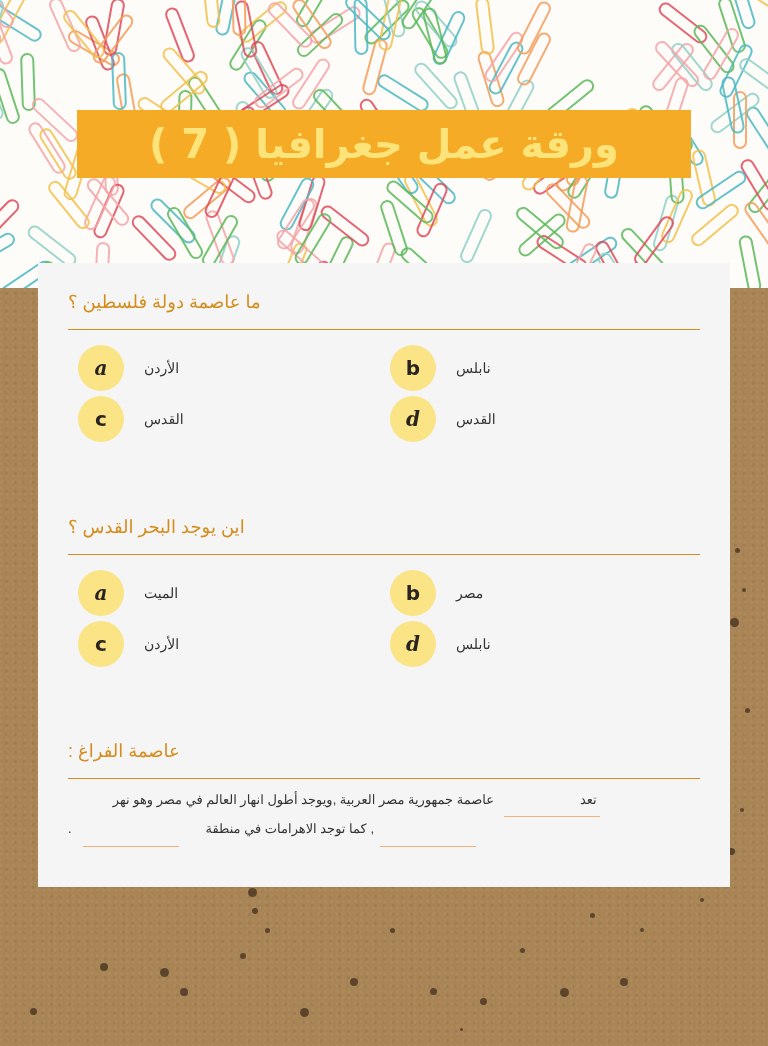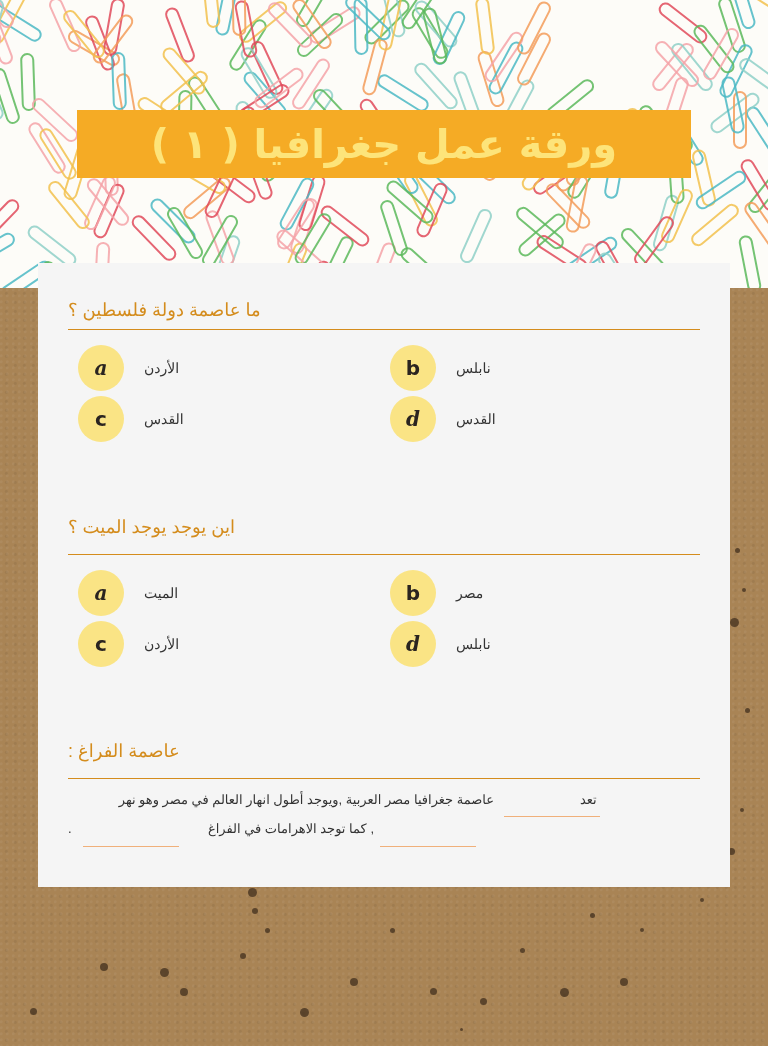--- a/index.html
+++ b/index.html
@@ -301,27 +301,27 @@
     <div class="speck" style="width: 4px; height: 4px; left: 640px; top: 640px; opacity: 0.7;"></div>
     <div class="speck" style="width: 4px; height: 4px; left: 700px; top: 610px; opacity: 0.7;"></div>
     <div class="speck" style="width: 5px; height: 5px; left: 520px; top: 660px; opacity: 0.7;"></div>
     <div class="speck" style="width: 8px; height: 8px; left: 180px; top: 700px; opacity: 0.7;"></div>
     <div class="speck" style="width: 7px; height: 7px; left: 30px; top: 720px; opacity: 0.7;"></div>
     <div class="speck" style="width: 8px; height: 8px; left: 350px; top: 690px; opacity: 0.7;"></div>
     <div class="speck" style="width: 5px; height: 5px; left: 590px; top: 625px; opacity: 0.7;"></div>
   </div>
 
 <div class="banner">
-  <span class="banner-text">ورقة عمل جغرافيا ( ١ )</span>
+  <span class="banner-text">ورقة عمل جغرافيا ( 7 )</span>
 </div>
 
 <div class="card">
 
   <div class="section" style="top:28px;">
-    <div class="q-title" style="top:8px;">
+    <div class="q-title" style="top:0;">
       <span>ما عاصمة دولة فلسطين ؟</span>
     </div>
     <div class="rule" style="top:38px;"></div>
 
     <div class="opt" style="left:10px; top:54px;">
       <div class="opt-badge">a</div>
       <span class="opt-label">الأردن</span>
     </div>
     <div class="opt" style="left:322px; top:54px;">
       <div class="opt-badge upright">b</div>
@@ -332,21 +332,21 @@
       <span class="opt-label">القدس</span>
     </div>
     <div class="opt" style="left:322px; top:105px;">
       <div class="opt-badge">d</div>
       <span class="opt-label">القدس</span>
     </div>
   </div>
 
   <div class="section" style="top:253px;">
     <div class="q-title" style="top:0;">
-      <span>اين يوجد يوجد الميت ؟</span>
+      <span>اين يوجد البحر القدس ؟</span>
     </div>
     <div class="rule" style="top:38px;"></div>
 
     <div class="opt" style="left:10px; top:54px;">
       <div class="opt-badge">a</div>
       <span class="opt-label">الميت</span>
     </div>
     <div class="opt" style="left:322px; top:54px;">
       <div class="opt-badge upright">b</div>
       <span class="opt-label">مصر</span>
@@ -362,20 +362,20 @@
   </div>
 
   <div class="section" style="top:477px;">
     <div class="q-title" style="top:0;">
       <span>عاصمة الفراغ :</span>
     </div>
     <div class="rule" style="top:38px;"></div>
 
     <span class="fill-text" style="left:512px; top:52px;">تعد</span>
     <div class="blank" style="left:436px; top:76px; width:96px;"></div>
-    <span class="fill-text" style="left:2px; top:52px; width:424px; text-align:right;">عاصمة جغرافيا مصر العربية ,ويوجد أطول انهار العالم في مصر وهو نهر</span>
+    <span class="fill-text" style="left:2px; top:52px; width:424px; text-align:right;">عاصمة جمهورية مصر العربية ,ويوجد أطول انهار العالم في مصر وهو نهر</span>
 
     <div class="blank" style="left:312px; top:106px; width:96px;"></div>
-    <span class="fill-text" style="left:124px; top:81px; width:182px; text-align:right;">, كما توجد الاهرامات في الفراغ</span>
+    <span class="fill-text" style="left:124px; top:81px; width:182px; text-align:right;">, كما توجد الاهرامات في منطقة</span>
     <div class="blank" style="left:15px; top:106px; width:96px;"></div>
     <span class="fill-text" style="left:0px; top:81px;">.</span>
   </div>
 </div>
 
 </body></html>

